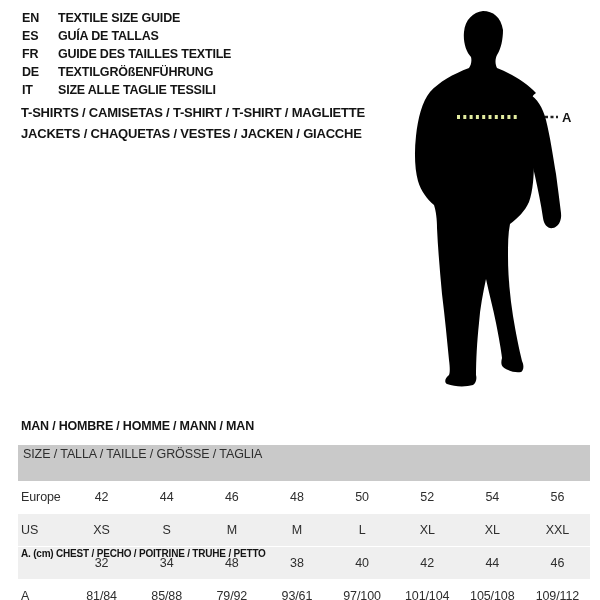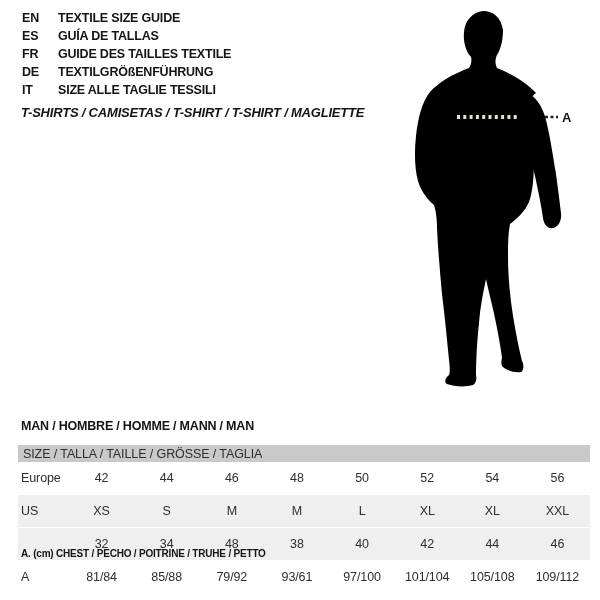--- a/index.html
+++ b/index.html
@@ -6,31 +6,31 @@
   .canvas {
     position:relative; width:600px; height:600px; background:#ffffff;
     font-family:"Liberation Sans", sans-serif; overflow:hidden; color:#141414;
   }
   
   .lang-block { position:absolute; left:22px; top:11px; }
   .lang-row { display:flex; height:18px; align-items:flex-start; }
   .lang-code { width:36px; font-weight:bold; font-size:12.5px; letter-spacing:-0.2px; }
   .lang-label { font-weight:bold; font-size:12.5px; letter-spacing:-0.2px; }
   
-  .cat-line { position:absolute; left:21px; font-weight:bold; font-size:13px; letter-spacing:-0.2px; white-space:nowrap;font-style:italic; }
+  .cat-line { position:absolute; left:21px; font-weight:bold; font-size:13px; letter-spacing:-0.2px; white-space:nowrap; }
   .cat1 { top:105px; }
   .cat2 { top:126px; }
   
   .figure { position:absolute; left:405px; top:8px; width:180px; height:392px; }
   .figure text { font-family:"Liberation Sans", sans-serif; font-size:13px; font-weight:600; }
   
   .section-title { position:absolute; left:21px; top:419px; font-weight:bold; font-size:12.5px; letter-spacing:-0.2px; }
   
   .table-wrap { position:absolute; left:18px; top:445px; width:572px; }
-  .table-header { height:17px; line-height:18px; padding-left:5px; font-size:12.5px; color:#2e2e2e; letter-spacing:-0.1px; }
+  .table-header { height:36px; line-height:18px; padding-left:5px; font-size:12.5px; color:#2e2e2e; letter-spacing:-0.1px; }
   .size-table { width:100%; border-collapse:collapse; table-layout:fixed; }
   .size-table td {
     height:32px; font-size:12.5px; color:#2e2e2e; text-align:center;
     padding:0; border-bottom:1px solid #ffffff; letter-spacing:-0.1px;
   }
   .size-table td.lbl { text-align:left; padding-left:3px; }
   .col-label { width:51px; }
   
   .footnote { position:absolute; left:21px; top:548px; font-weight:bold; font-size:10px; letter-spacing:-0.2px; }
 </style>
@@ -56,20 +56,21 @@
       <span class="lang-code">DE</span>
       <span class="lang-label">TEXTILGRÖßENFÜHRUNG</span>
     </div>
     <div class="lang-row">
       <span class="lang-code">IT</span>
       <span class="lang-label">SIZE ALLE TAGLIE TESSILI</span>
     </div>
   </div>
 
   <div class="cat-line cat1">T-SHIRTS / CAMISETAS / T-SHIRT / T-SHIRT / MAGLIETTE</div>
+  <div class="cat-line cat2">JACKETS / CHAQUETAS / VESTES / JACKEN / GIACCHE</div>
 
   <svg class="figure" viewBox="0 0 180 392" aria-hidden="true">
     <path fill="#000000" d="
       M 78 3
       C 68 4 60 12 59 24
       C 58 34 61 44 66 49
       C 67 53 66 57 64 60
       C 48 66 34 74 25 84
       C 17 94 13 110 11 128
       C 9 146 10 162 13 173

